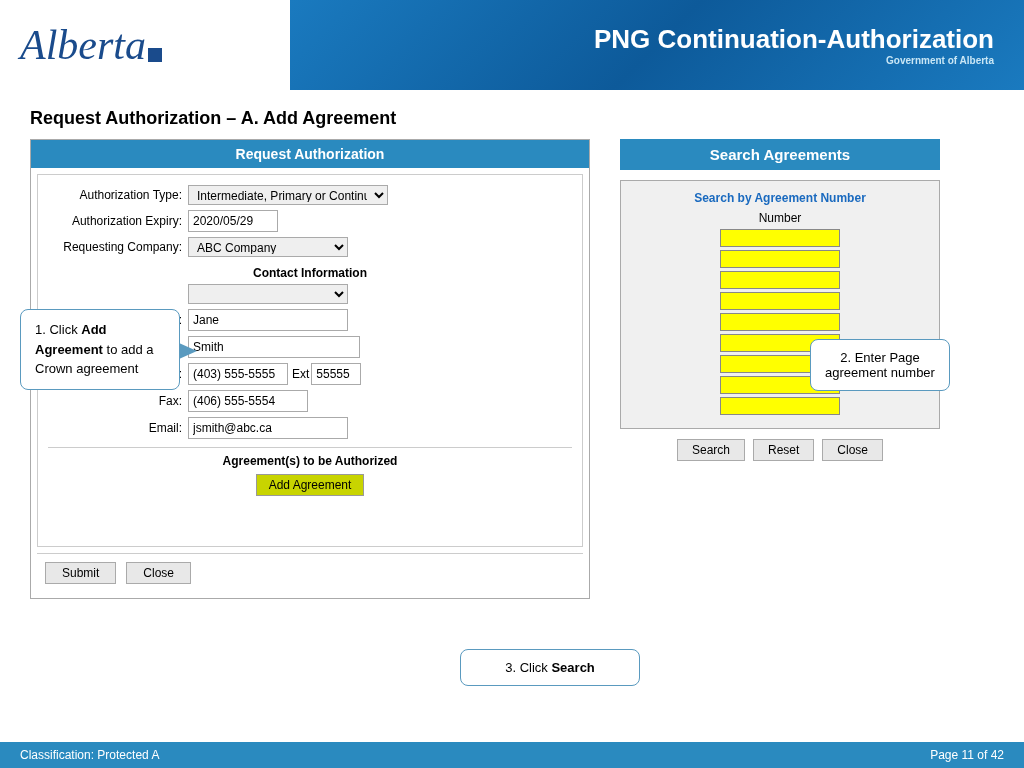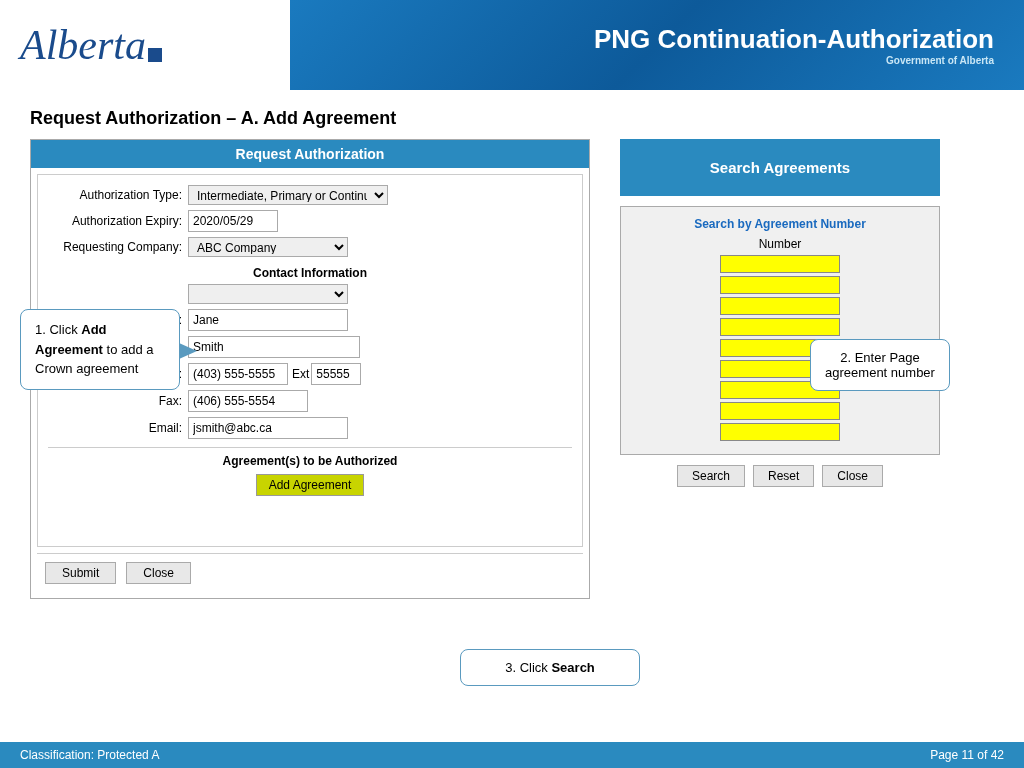--- a/index.html
+++ b/index.html
@@ -215,21 +215,21 @@
     .right-panel {
       width: 320px;
       position: relative;
     }
     .search-header {
       background: #2a8abf;
       color: #fff;
       text-align: center;
       font-weight: bold;
       font-size: 15px;
-      padding: 20px;
+      padding: 7px;
       margin-bottom: 10px;
     }
     .search-box {
       border: 1px solid #aaa;
       padding: 10px;
       background: #f0f0f0;
     }
     .search-box-title {
       text-align: center;
       font-weight: bold;

